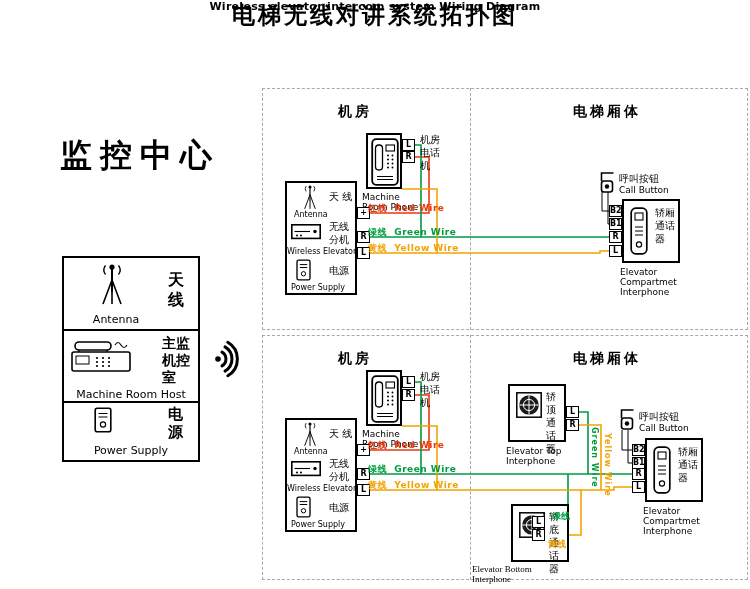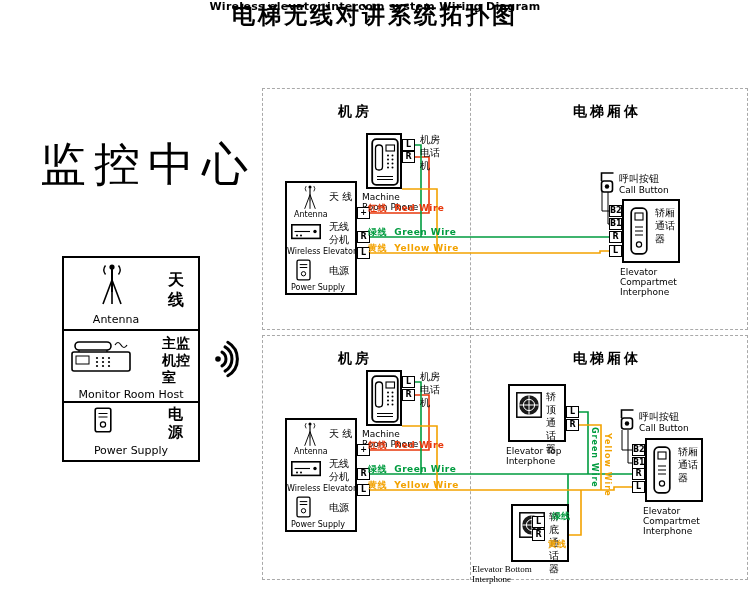--- a/index.html
+++ b/index.html
@@ -2,21 +2,21 @@
 <html><head>
 <meta charset="utf-8">
 <style>
   * { margin:0; padding:0; box-sizing:border-box; }
   html,body { background:#fff; }
   body { width:750px; height:589px; font-family:"DejaVu Sans","Liberation Sans",sans-serif; color:#000; }
   #canvas { position:relative; width:750px; height:589px; background:#fff; overflow:hidden; }
   .a { position:absolute; }
   .title-zh { font-size:23px; font-weight:bold; letter-spacing:3px; text-align:center; width:750px; }
   .title-en { font-size:11px; font-weight:bold; letter-spacing:0.3px; text-align:center; width:750px; }
-  .mc-heading { font-size:46px; font-weight:normal; letter-spacing:8px; }
+  .mc-heading { font-size:32px; font-weight:bold; letter-spacing:8px;margin-left:20px; }
   .panel { border:2px solid #000; background:#fff; }
   .panel-row { position:relative; border-bottom:2px solid #000; }
   .panel-row:last-child { border-bottom:none; }
   .zh-big { font-size:15px; line-height:18px; font-weight:bold; white-space:pre-line; }
   .en-mid { font-size:11px; text-align:center; }
   .dashed { border:1px dashed #a9a9a9; }
   .vdash { border-left:1px dashed #a9a9a9; }
   .sec-label { font-size:14px; font-weight:bold; letter-spacing:3px; }
   .dev-box { border:2px solid #000; background:#fff; }
   .zh10 { font-size:10px; line-height:13px; white-space:pre-line; }
@@ -131,21 +131,21 @@
 线</div>
       <div class="a en-mid" style="left:10px; top:55px; width:84px;">Antenna</div>
     </div>
     <div class="panel-row" style="height:72px;">
       <svg class="a" style="left:6px; top:8px;" width="62" height="34" viewBox="0 0 62 34">
           <use href="#sym-deskphone"></use>
         </svg>
       <div class="a zh-big" style="left:98px; top:4px; font-size:14px; line-height:17px;">主监
 机控
 室</div>
-      <div class="a en-mid" style="left:2px; top:57px; width:130px;">Monitor Room Host</div>
+      <div class="a en-mid" style="left:2px; top:57px; width:130px;">Machine Room Host</div>
     </div>
     <div class="panel-row" style="height:57px;">
       <svg class="a" style="left:30px; top:4px;" width="18" height="26" viewBox="0 0 18 26">
           <use href="#sym-power"></use>
         </svg>
       <div class="a zh-big" style="left:104px; top:2px;">电
 源</div>
       <div class="a en-mid" style="left:2px; top:41px; width:130px;">Power Supply</div>
     </div>
   </div>

